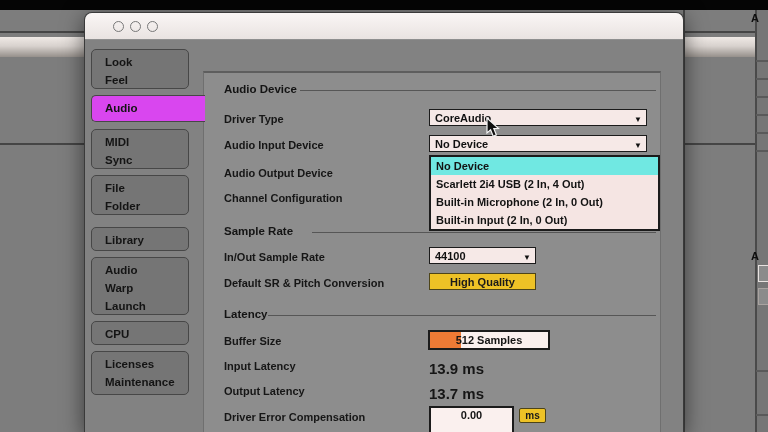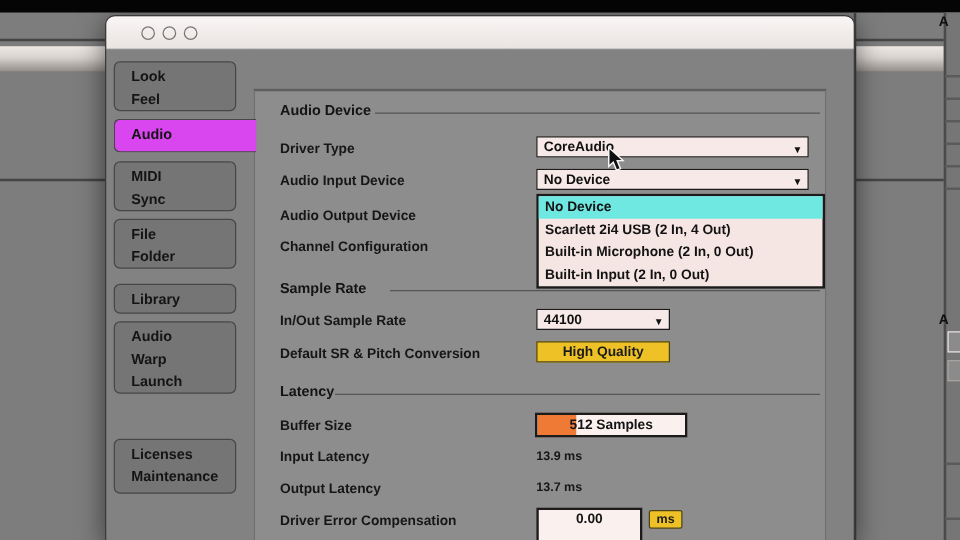--- a/index.html
+++ b/index.html
@@ -37,21 +37,21 @@
     border-radius:5px;box-sizing:border-box;
     padding:3px 0 0 13px;color:#141414;font-size:11.5px;font-weight:bold;line-height:18px;}
   .tab.selected{background:#d946ef;border-right:none;border-radius:5px 0 0 5px;width:114px;z-index:3;}
   
   #content{left:118px;top:32px;width:458px;height:388px;background:#8d8d8d;
     border-top:2px solid #5e5e5e;border-left:1px solid #6f6f6f;border-right:1px solid #6f6f6f;
     box-sizing:border-box;z-index:2;}
   .sec-title{font-size:11.5px;font-weight:bold;color:#141414;}
   .sec-line{height:1px;background:#565656;}
   .lbl{font-size:11px;font-weight:bold;color:#161616;white-space:nowrap;}
-  .val{font-size:10px;font-weight:bold;color:#161616;white-space:nowrap;}
+  .val{font-size:15px;font-weight:bold;color:#161616;white-space:nowrap;}
   .dropdown{background:#f6e9e7;border:1.5px solid #1b1b1b;box-sizing:border-box;
     font-size:11px;font-weight:bold;color:#111;line-height:14px;padding:1px 0 0 5px;}
   .dd-arrow{position:absolute;right:4px;top:3px;font-size:8px;color:#111;}
   .dd-list{background:#f5e5e3;border:2px solid #1b1b1b;box-sizing:border-box;z-index:5;}
   .dd-item{height:18px;line-height:18px;padding-left:5px;
     font-size:11px;font-weight:bold;color:#131313;white-space:nowrap;}
   .dd-item.selected{background:#70e8e2;}
   .btn-yellow{background:#eec226;border:1px solid #4d4418;box-sizing:border-box;
     text-align:center;font-size:11px;font-weight:bold;color:#1a1a1a;}
   .field{background:#faf0ee;border:2px solid #1b1b1b;box-sizing:border-box;
@@ -175,20 +175,23 @@
         <div>Folder</div>
       </div>
       <div class="abs tab" style="top:188px;height:24px">
         <div>Library</div>
       </div>
       <div class="abs tab" style="top:218px;height:58px">
         <div>Audio</div>
         <div>Warp</div>
         <div>Launch</div>
       </div>
+      <div class="abs tab" style="top:282px;height:24px">
+        <div>CPU</div>
+      </div>
       <div class="abs tab" style="top:312px;height:44px">
         <div>Licenses</div>
         <div>Maintenance</div>
       </div>
 
     </div>
   </div>
 
   <svg id="cursor" class="abs" style="left:486px;top:117px" width="16" height="22" viewBox="0 0 16 22">
     <path d="M1,1 L1,16 L4.6,12.8 L7.2,19.2 L10.4,17.9 L7.8,11.6 L12.4,11.4 Z" fill="#101010" stroke="#f5f5f5" stroke-width="1.2"></path>

